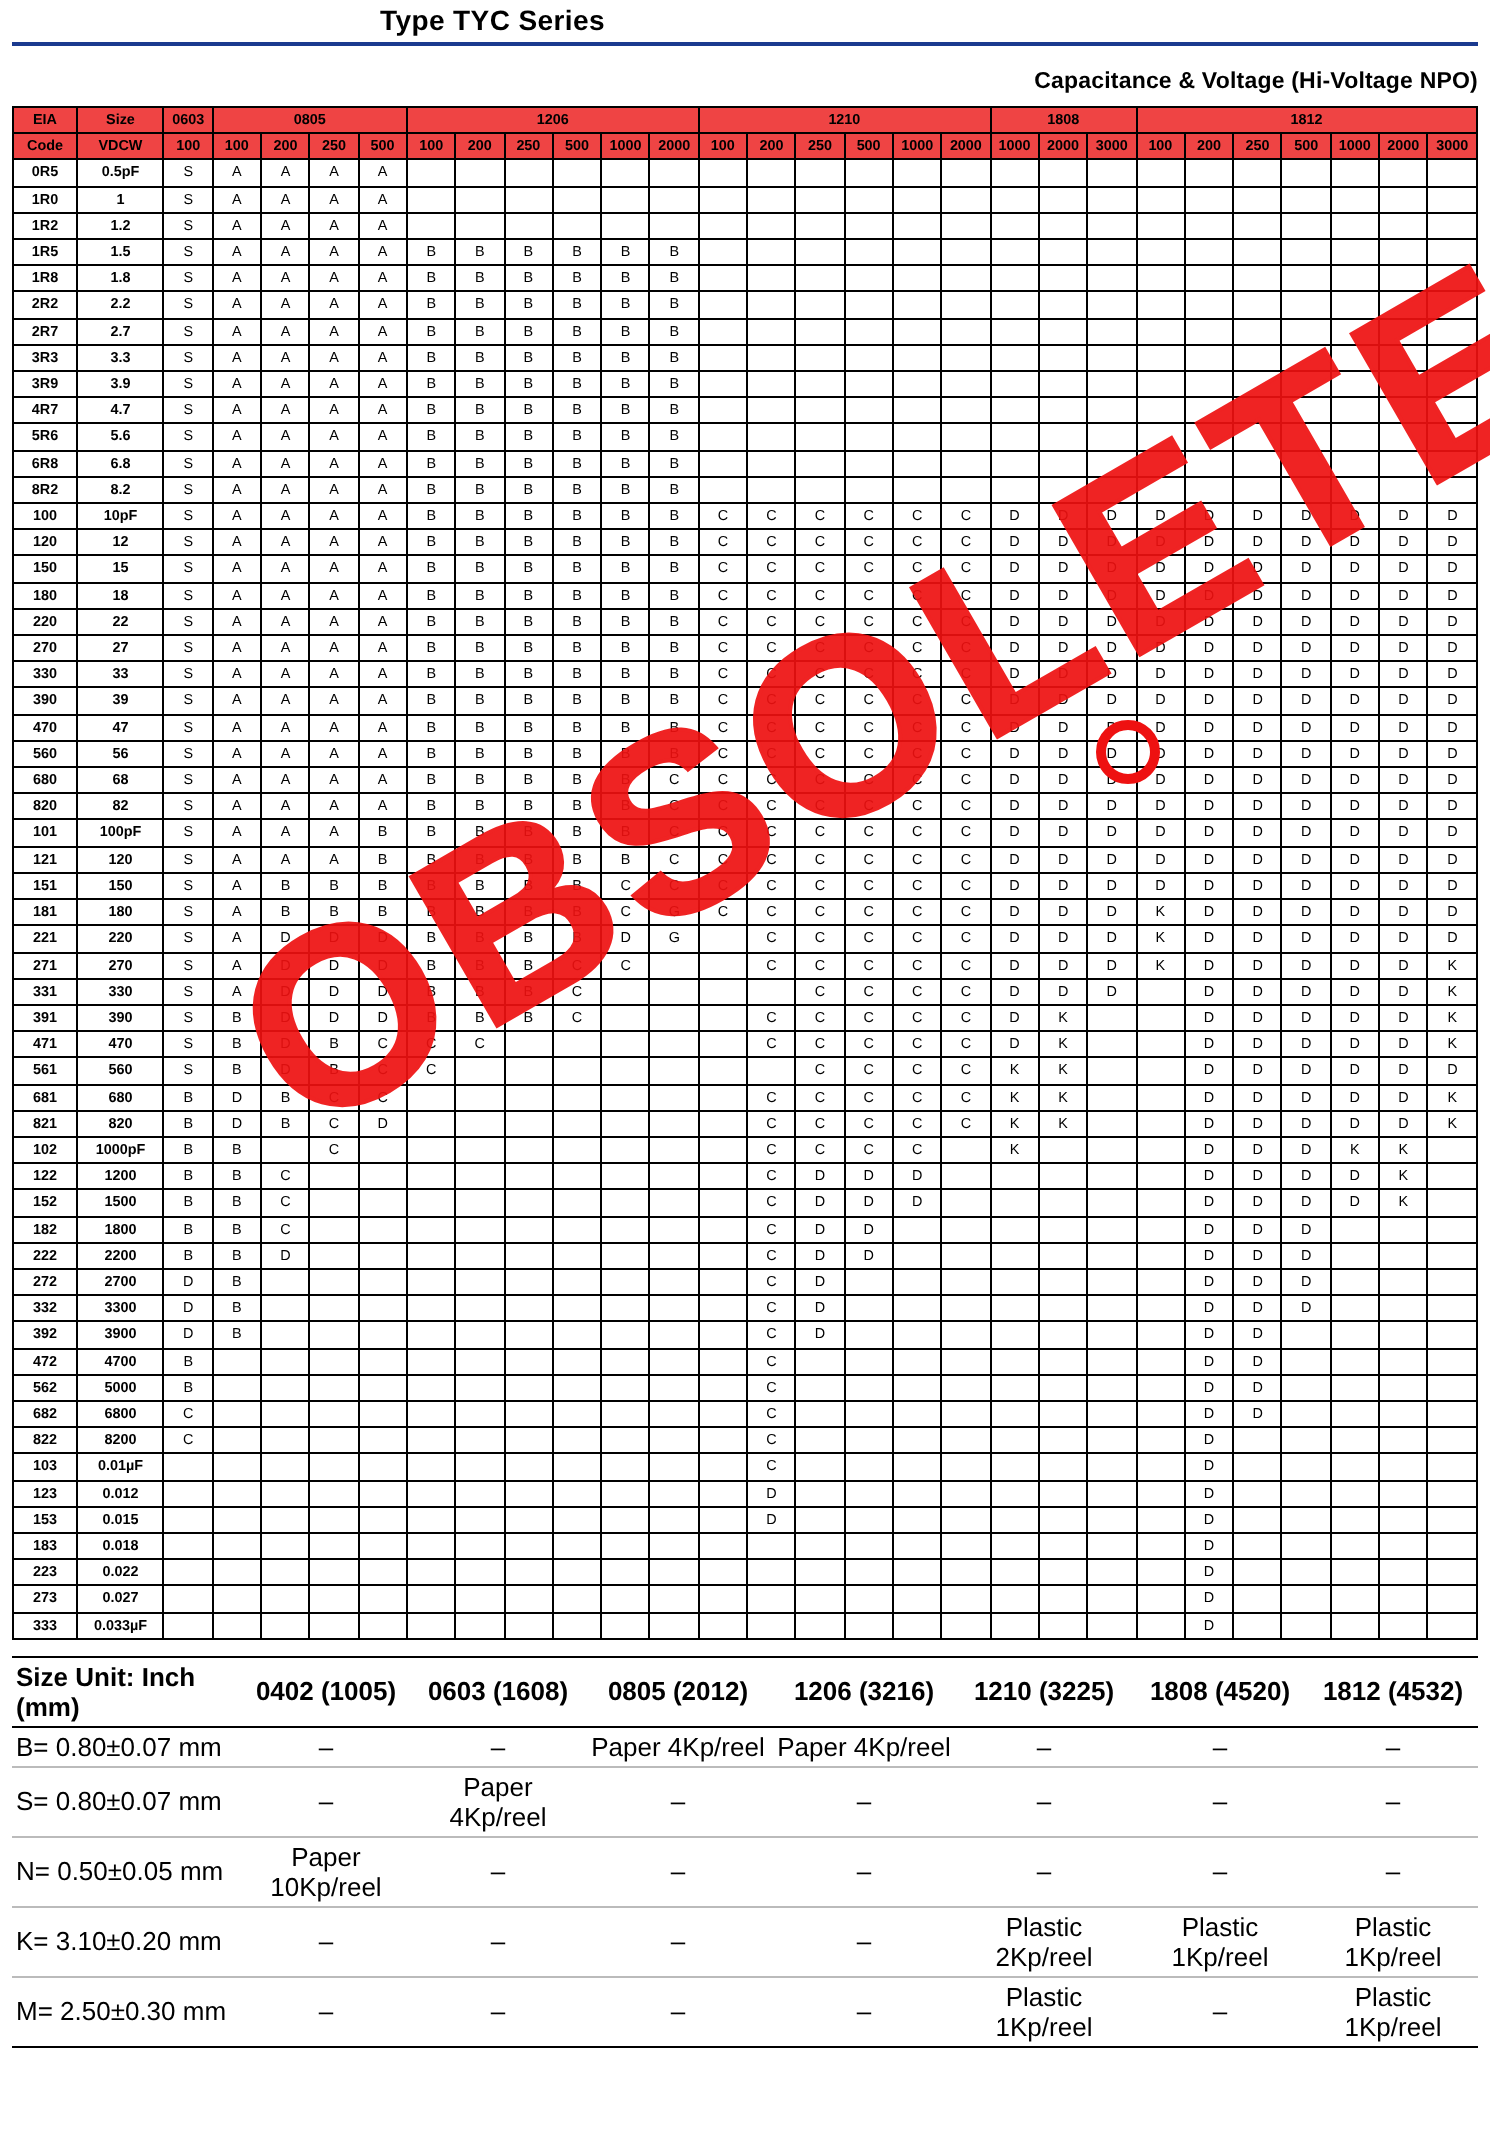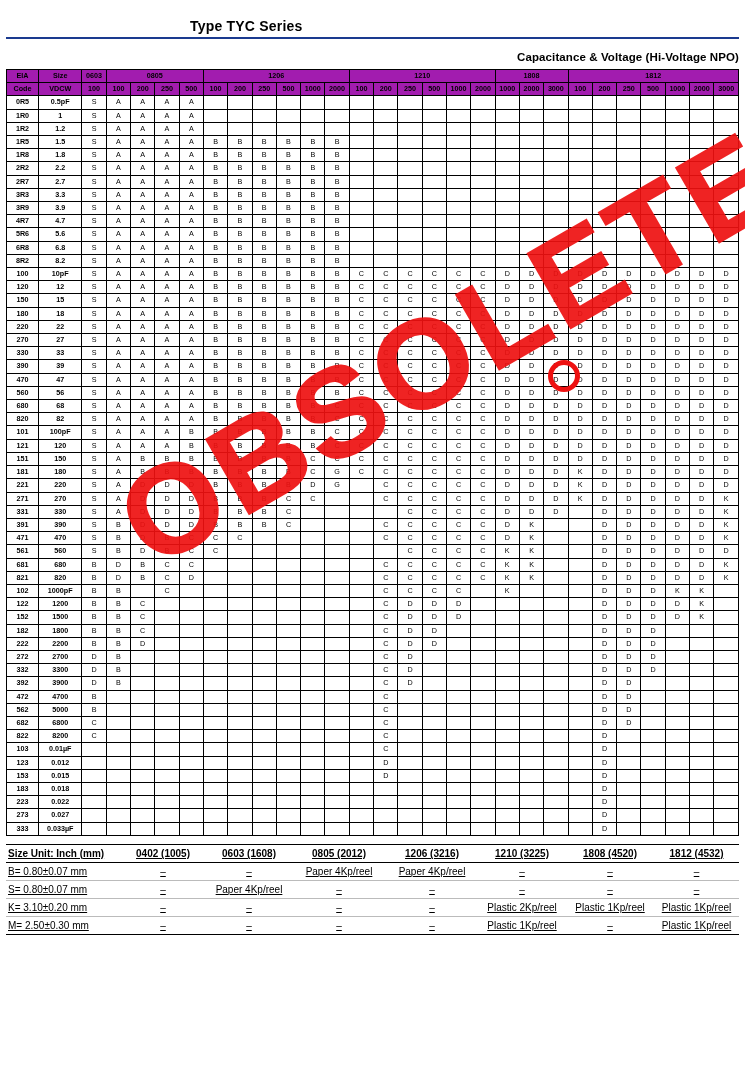--- a/index.html
+++ b/index.html
@@ -1,41 +1,41 @@
 <!DOCTYPE html>
 <html><head>
 <meta charset="utf-8">
 <style>
   html,body{margin:0;padding:0;background:#fff;}
   body{font-family:"Liberation Sans", sans-serif;color:#000;width:745px;height:1070px;position:relative;overflow:hidden;}
-  .page{width:745px;height:1070px;position:relative;box-sizing:border-box;padding:16px 6px;}
+  .page{width:745px;height:1070px;position:relative;box-sizing:border-box;padding:0 6px;}
 
   
   .doc-header{position:relative;height:26px;}
   .doc-header .rule{position:absolute;left:0;right:0;top:21px;height:2px;background:#1a3a8f;}
   .doc-header .title{position:absolute;left:184px;top:2px;font-size:14px;font-weight:bold;letter-spacing:.2px;}
 
   .section-title{font-size:11.5px;font-weight:bold;margin:9px 0 6px 0;letter-spacing:.1px;text-align:right;}
 
   
   table.cap{border-collapse:collapse;table-layout:fixed;width:733px;font-size:7.2px;}
   table.cap td,table.cap th{border:1px solid #000;padding:0;text-align:center;vertical-align:middle;height:12.2px;line-height:12.2px;overflow:hidden;white-space:nowrap;}
   table.cap th{font-weight:bold;font-size:7.2px;}
   .grp{font-weight:bold;}
   .lbl{font-weight:bold;}
   td.code,td.size{font-weight:bold;}
-  .hdr-row th{background:#a21caf;}
+  .hdr-row th{background:#ef4444;}
 
   
   col.c-eia{width:25px;}
   col.c-size{width:34px;}
   col.c-v{width:19px;}
 
   
-  table.unit{border-collapse:collapse;table-layout:fixed;width:733px;font-size:10px;margin-top:8px;text-decoration:underline;}
+  table.unit{border-collapse:collapse;table-layout:fixed;width:733px;font-size:13px;margin-top:8px;}
   table.unit td,table.unit th{padding:2px 2px;text-align:center;vertical-align:middle;height:13px;border:none;border-bottom:1px solid #bbb;}
   table.unit tr.head td{font-weight:bold;border-bottom:1.4px solid #000;border-top:1.4px solid #000;}
   table.unit td.first{text-align:left;padding-left:2px;}
   table.unit tr:last-child td{border-bottom:1.4px solid #000;}
 
   
   .watermark{position:absolute;left:0;top:0;width:745px;height:1070px;pointer-events:none;}
   .watermark .txt{position:absolute;left:95px;top:470px;font-size:125px;font-weight:bold;color:#ee1111;
      transform:rotate(-30deg);transform-origin:left top;letter-spacing:6px;
      -webkit-text-stroke:2px #ee1111;opacity:.92;font-family:"Liberation Sans", sans-serif;}
@@ -1906,20 +1906,30 @@
           <td class="first">S= 0.80±0.07 mm</td>
           <td>–</td>
           <td>Paper 4Kp/reel</td>
           <td>–</td>
           <td>–</td>
           <td>–</td>
           <td>–</td>
           <td>–</td>
         </tr>
         <tr>
+          <td class="first">N= 0.50±0.05 mm</td>
+          <td>Paper 10Kp/reel</td>
+          <td>–</td>
+          <td>–</td>
+          <td>–</td>
+          <td>–</td>
+          <td>–</td>
+          <td>–</td>
+        </tr>
+        <tr>
           <td class="first">K= 3.10±0.20 mm</td>
           <td>–</td>
           <td>–</td>
           <td>–</td>
           <td>–</td>
           <td>Plastic 2Kp/reel</td>
           <td>Plastic 1Kp/reel</td>
           <td>Plastic 1Kp/reel</td>
         </tr>
         <tr>

